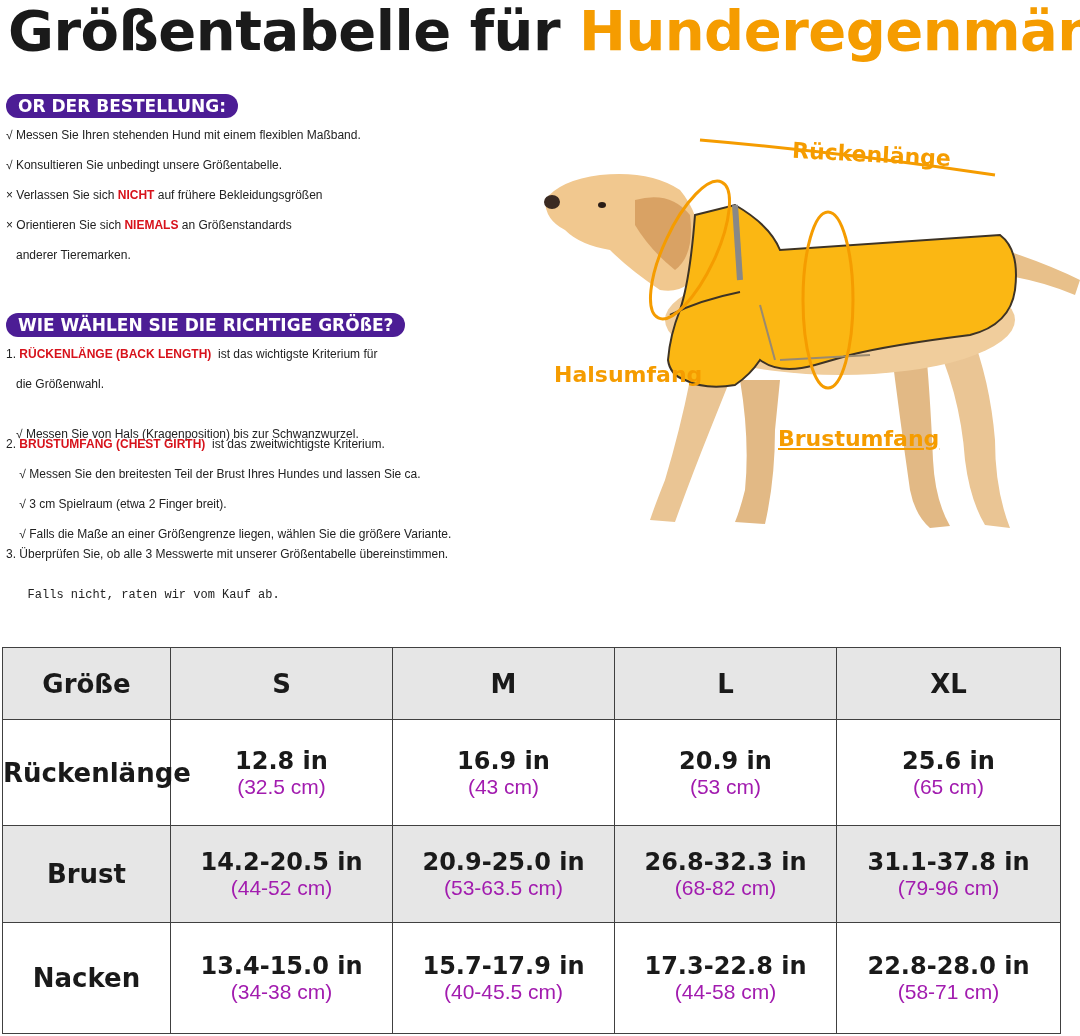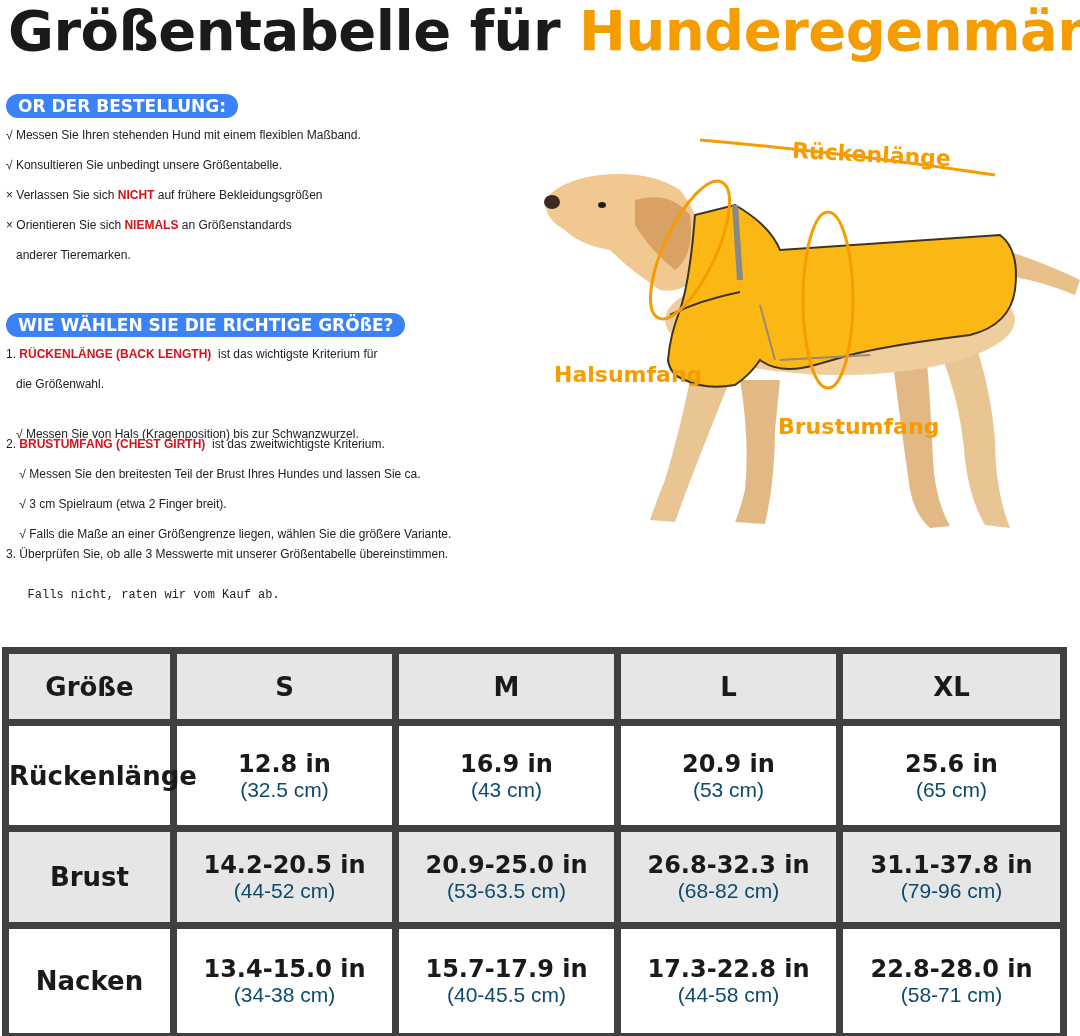--- a/index.html
+++ b/index.html
@@ -1,31 +1,31 @@
 <!DOCTYPE html>
 <html><head>
 <meta charset="utf-8">
 <style>
   html,body{margin:0;padding:0;background:#fff;}
   body{width:1080px;height:1036px;position:relative;overflow:hidden;font-family:"Liberation Sans",sans-serif;color:#1a1a1a;}
   .title{position:absolute;left:8px;top:-2px;font-size:56px;font-weight:700;letter-spacing:-0.5px;white-space:nowrap;font-family:"DejaVu Sans",sans-serif;}
   .title .accent{color:#f59c00;}
-  .pill{position:absolute;background:#3b82f6;color:#fff;font-weight:700;font-size:17px;border-radius:14px;padding:2px 12px 2px 12px;white-space:nowrap;font-family:"DejaVu Sans",sans-serif;}
+  .pill{position:absolute;background:#4c1d95;color:#fff;font-weight:700;font-size:17px;border-radius:14px;padding:2px 12px 2px 12px;white-space:nowrap;font-family:"DejaVu Sans",sans-serif;}
   .line{position:absolute;font-size:12px;white-space:nowrap;color:#222;text-align:right;}
   .red{color:#d7121b;font-weight:700;}
   .dog-area{position:absolute;left:540px;top:130px;width:540px;height:410px;}
   .lbl{position:absolute;color:#f59c00;font-weight:700;font-size:22px;white-space:nowrap;font-family:"DejaVu Sans",sans-serif;}
   table.sz{position:absolute;left:2px;top:647px;width:1058px;border-collapse:collapse;table-layout:fixed;}
-  table.sz td{border:7px solid #404040;text-align:center;vertical-align:middle;padding:0;}
+  table.sz td{border:1px solid #404040;text-align:center;vertical-align:middle;padding:0;}
   table.sz tr.gray td{background:#e6e6e6;}
   table.sz tr.white td{background:#fff;}
   .hdr{font-size:26px;font-weight:700;font-family:"DejaVu Sans",sans-serif;}
   .rowh{font-size:26px;font-weight:700;font-family:"DejaVu Sans",sans-serif;}
   .inch{font-size:24px;font-weight:700;display:block;font-family:"DejaVu Sans",sans-serif;}
-  .cm{font-size:21px;display:block;color:#0c4a6e;}
+  .cm{font-size:21px;display:block;color:#a21caf;}
 </style>
 </head>
 <body>
 
 <div class="title">
   <span>Größentabelle für </span><span class="accent">Hunderegenmäntel</span>
 </div>
 
 <div class="pill" style="left:6px;top:94px;">OR DER BESTELLUNG:</div>
 <div>
@@ -72,21 +72,21 @@
     <path d="M130 185 Q160 170 200 162" stroke="#3d3325" stroke-width="2" fill="none"></path>
     <path d="M220 175 L235 230" stroke="#9a8a70" stroke-width="2"></path>
     <path d="M240 230 L330 225" stroke="#9a8a70" stroke-width="2"></path>
 
     <path d="M160 10 Q300 22 455 45" stroke="#f59c00" stroke-width="3" fill="none"></path>
     <ellipse cx="150" cy="120" rx="26" ry="75" fill="none" stroke="#f59c00" stroke-width="3" transform="rotate(25 150 120)"></ellipse>
     <ellipse cx="288" cy="170" rx="25" ry="88" fill="none" stroke="#f59c00" stroke-width="3"></ellipse>
   </svg>
   <div class="lbl" style="left:252px;top:12px;transform:rotate(3deg);">Rückenlänge</div>
   <div class="lbl" style="left:14px;top:232px;">Halsumfang</div>
-  <div class="lbl" style="left:238px;top:284px;">Brustumfang</div>
+  <div class="lbl" style="left:238px;top:296px;text-decoration:underline;">Brustumfang</div>
 </div>
 
 <table class="sz">
   <colgroup>
     <col style="width:168px">
       <col style="width:222px">
       <col style="width:222px">
       <col style="width:222px">
       <col style="width:224px">
   </colgroup>

